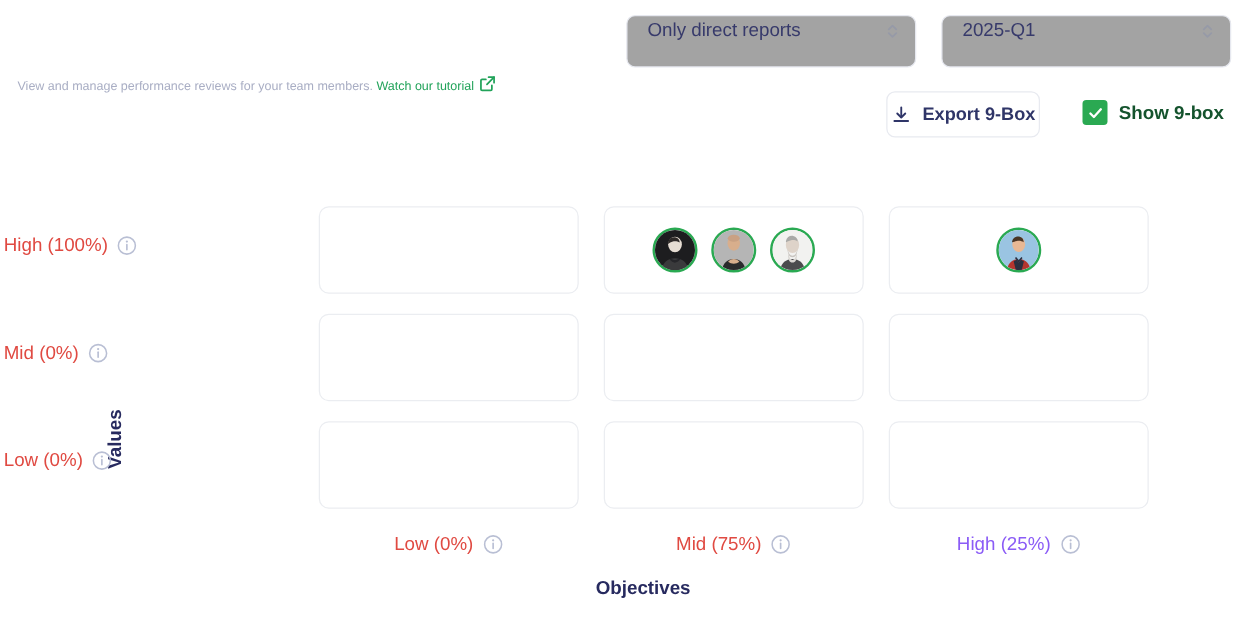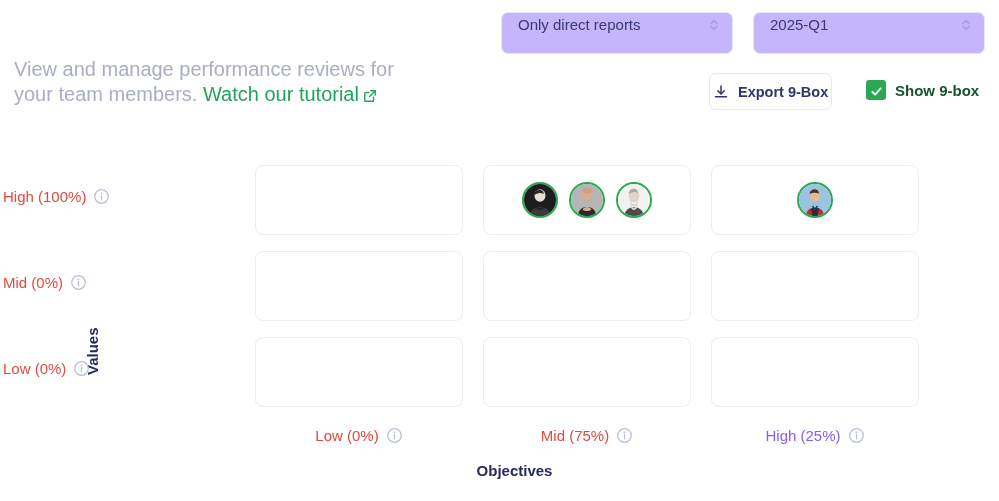--- a/index.html
+++ b/index.html
@@ -38,21 +38,21 @@
     font-weight: bold;
     color: #272a5f;
     letter-spacing: -0.2px;
     white-space: nowrap;
   }
   .subtitle {
     position: absolute;
     left: 14px;
     top: 57px;
     width: 420px;
-    font-size: 20px;
+    font-size: 10px;
     line-height: 25px;
     color: #a9aec4;
   }
   .tutorial-link {
     color: #22a35a;
     text-decoration: none;
     white-space: nowrap;
   }
   .ext-icon {
     display: inline-block;
@@ -60,21 +60,21 @@
     margin-left: 4px;
   }
 
   
   .select {
     position: absolute;
     height: 42px;
     box-sizing: border-box;
     border: 1px solid #e6e8ef;
     border-radius: 7px;
-    background: #c4b5fd;
+    background: #a3a3a3;
     display: flex;
     align-items: center;
     padding: 0 12px 17px 16px;
     font-size: 15px;
     color: #373a6b;
   }
   .select .sel-label { flex: 1; white-space: nowrap; }
   .select-reports { left: 501px; top: 12px; width: 232px; }
   .select-quarter { left: 753px; top: 12px; width: 232px; }
   .stepper { width: 12px; height: 18px; opacity: .55; flex: none; }

